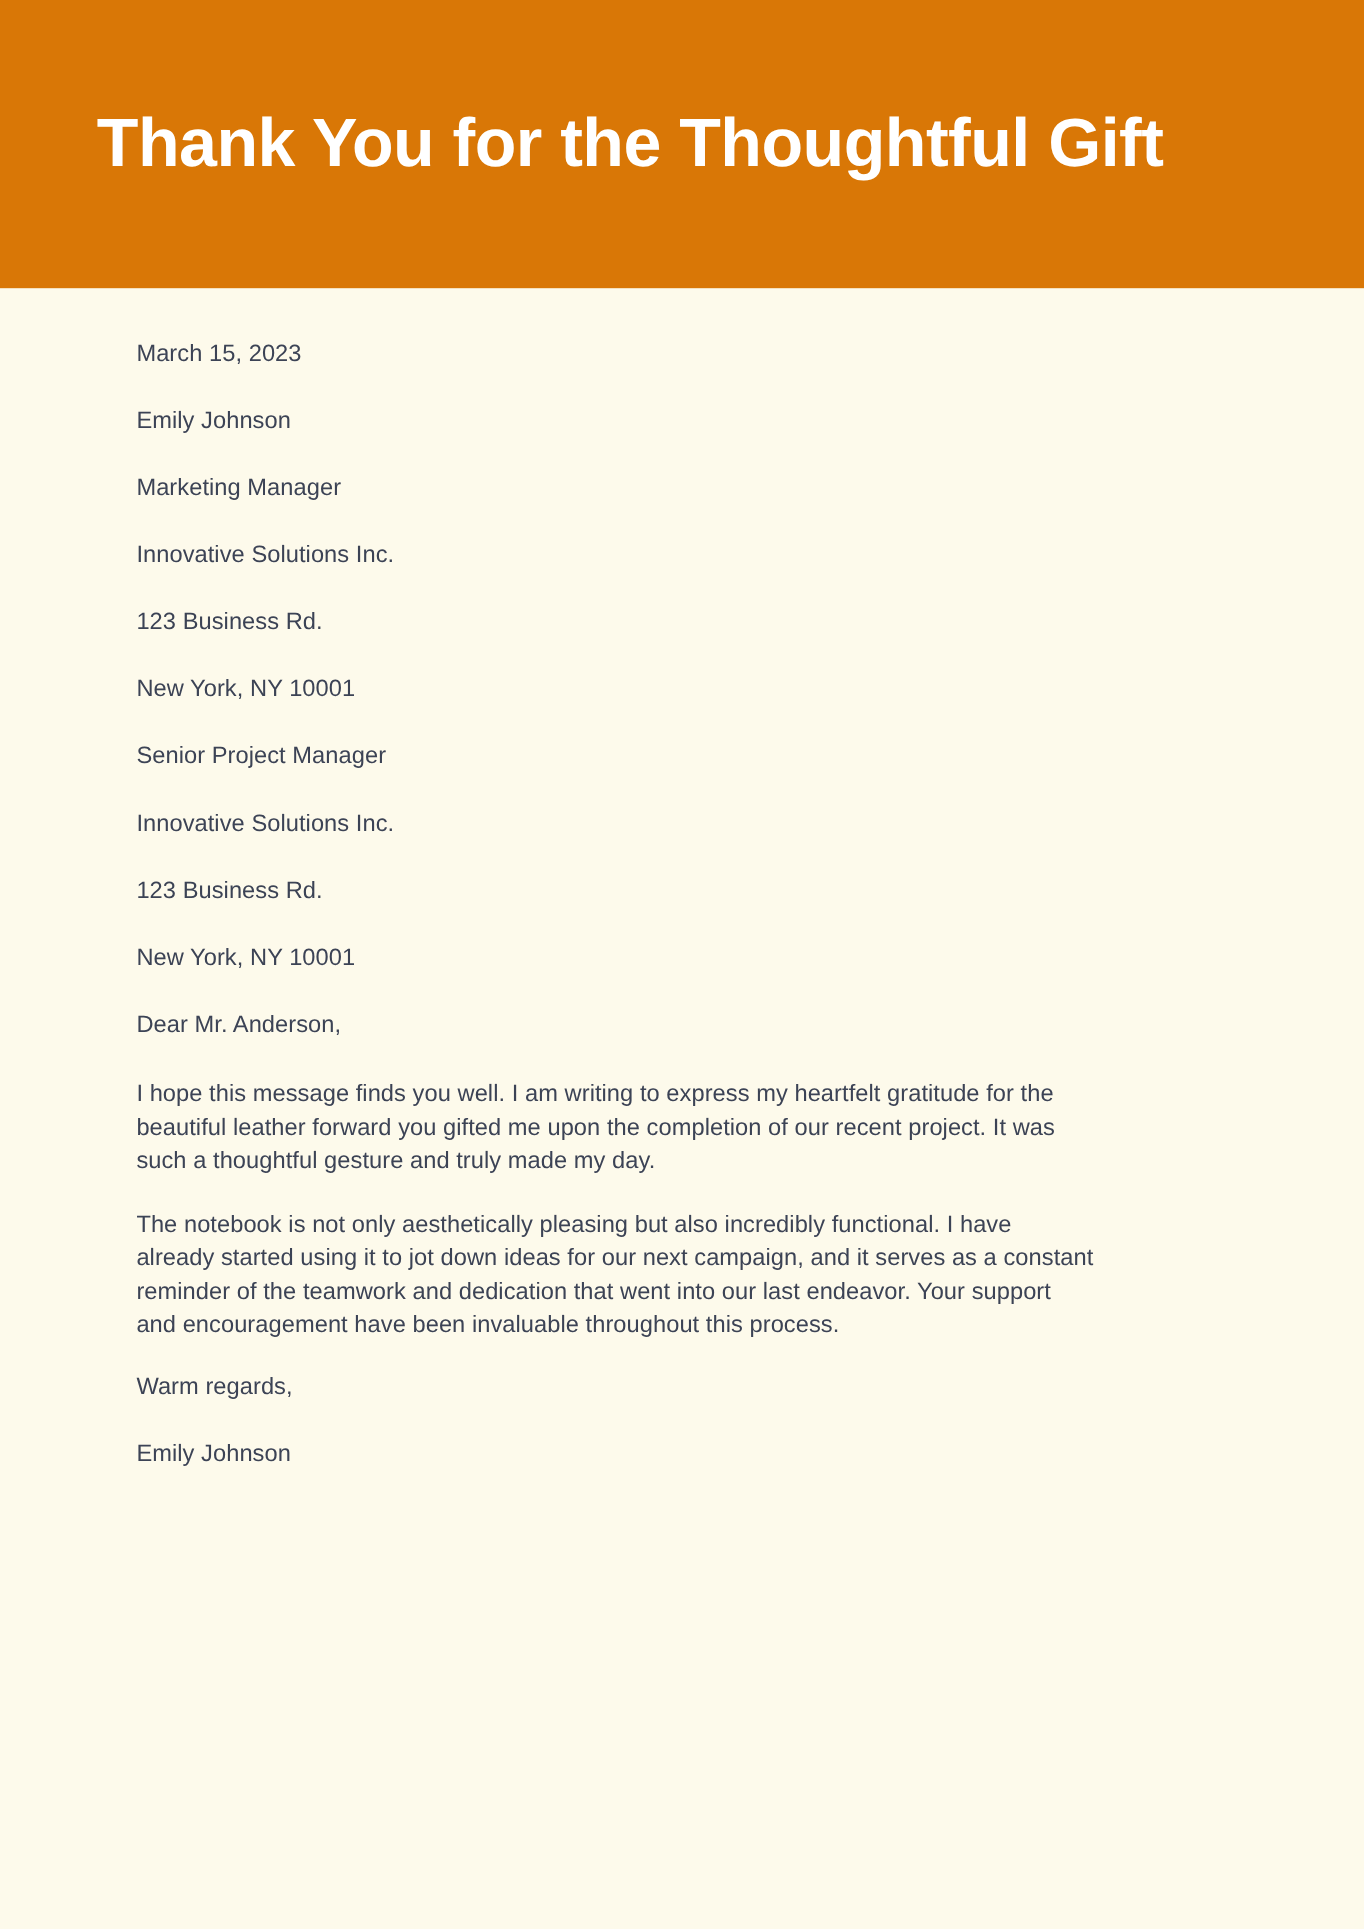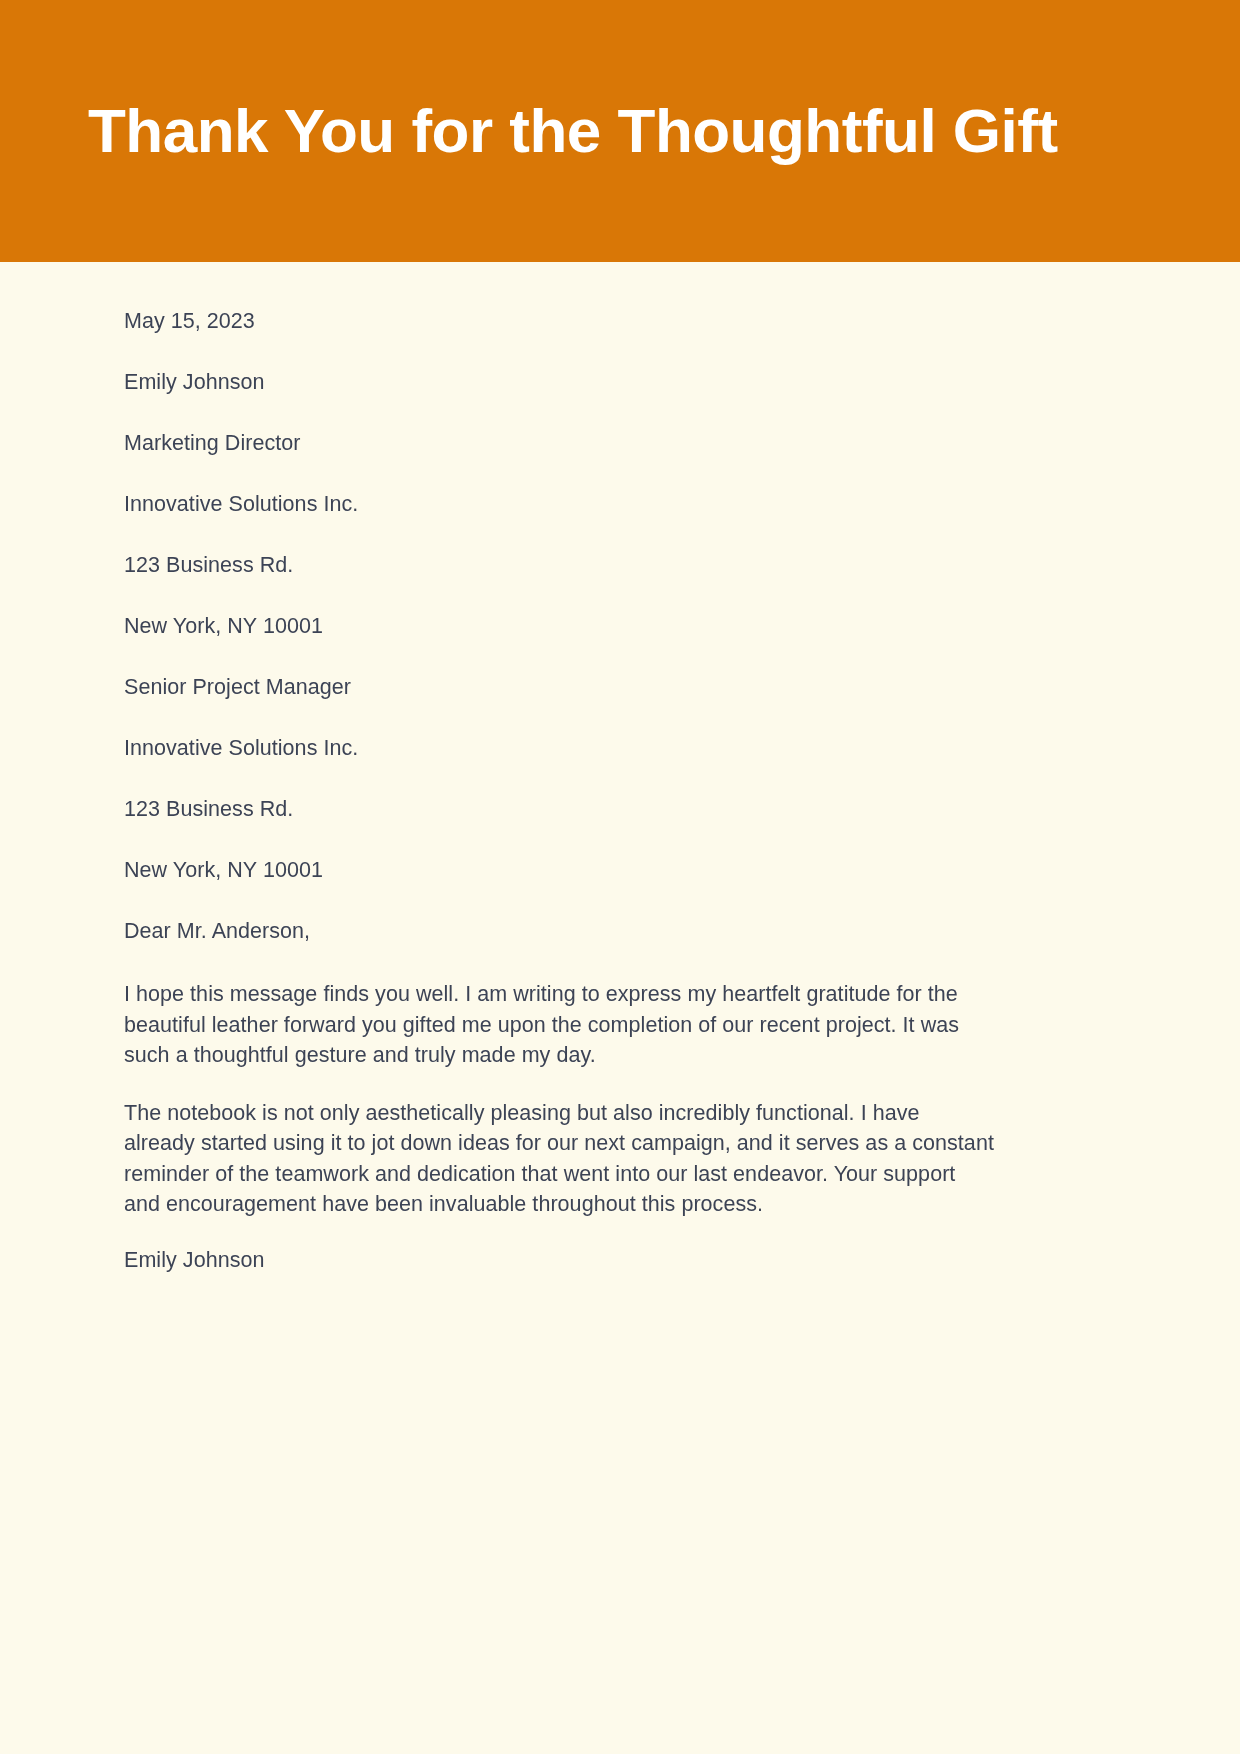--- a/index.html
+++ b/index.html
@@ -89,34 +89,35 @@
 <body>
 
 <div class="page">
 
   <div class="header-band">
     <h1 class="header-title">Thank You for the Thoughtful Gift</h1>
   </div>
 
   <div class="letter-body">
 
-    <div class="line">May 15, 2023</div>
+    <div class="line">March 15, 2023</div>
 
     <div class="line">Emily Johnson</div>
-    <div class="line">Marketing Director</div>
+    <div class="line">Marketing Manager</div>
     <div class="line">Innovative Solutions Inc.</div>
     <div class="line">123 Business Rd.</div>
     <div class="line">New York, NY 10001</div>
 
     <div class="line">Senior Project Manager</div>
     <div class="line">Innovative Solutions Inc.</div>
     <div class="line">123 Business Rd.</div>
     <div class="line">New York, NY 10001</div>
 
     <div class="line salutation">Dear Mr. Anderson,</div>
 
     <p class="para">I hope this message finds you well. I am writing to express my heartfelt gratitude for the beautiful leather forward you gifted me upon the completion of our recent project. It was such a thoughtful gesture and truly made my day.</p>
     <p class="para">The notebook is not only aesthetically pleasing but also incredibly functional. I have already started using it to jot down ideas for our next campaign, and it serves as a constant reminder of the teamwork and dedication that went into our last endeavor. Your support and encouragement have been invaluable throughout this process.</p>
 
+    <div class="line closing-line">Warm regards,</div>
     <div class="line sign-name">Emily Johnson</div>
 
   </div>
 </div>
 
 </body></html>

